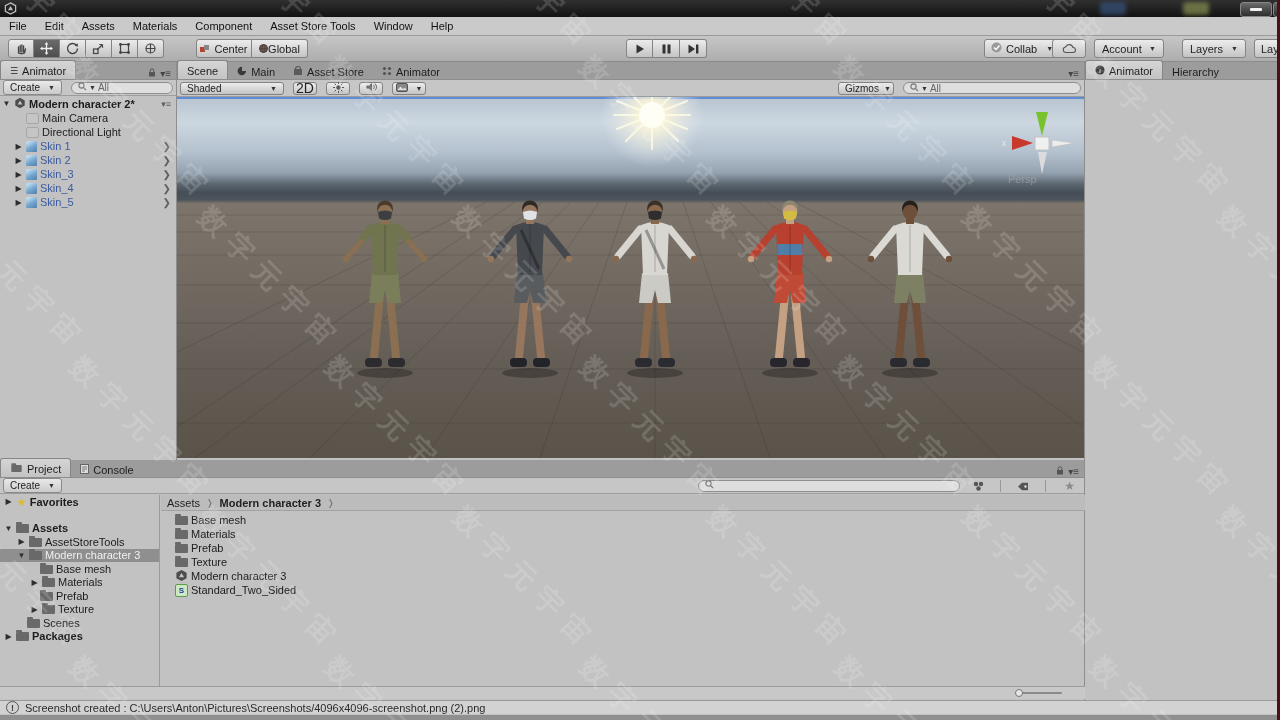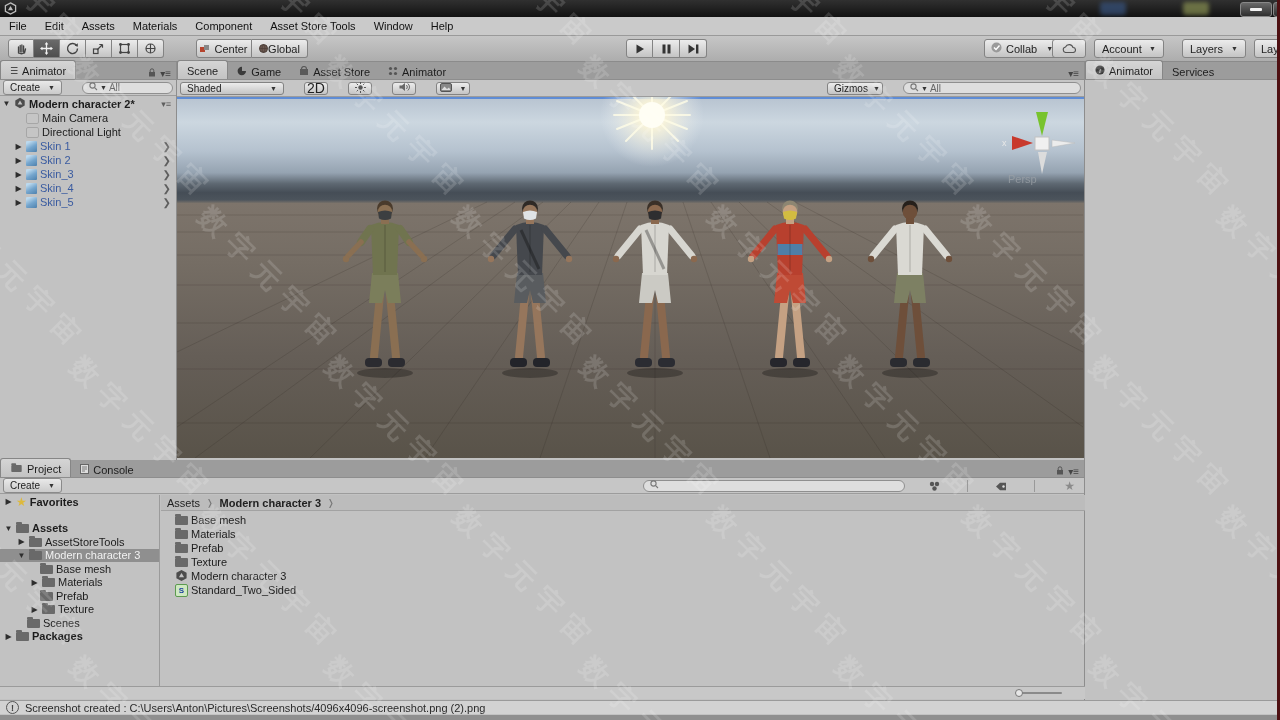--- a/index.html
+++ b/index.html
@@ -33,21 +33,21 @@
   .ddarrow{font-size:7px;color:#333;margin-left:5px}
   
   .panel{box-sizing:border-box;border-right:1px solid #8d8d8d;background:#c2c2c2}
   .ptabs{height:18px;background:#9c9c9c;border-bottom:1px solid #8d8d8d;display:flex;align-items:flex-end;
          font-size:11px;color:#1d1d1d;box-sizing:border-box}
   .tab{padding:2px 9px 1px;display:flex;align-items:center;gap:4px;cursor:default}
   .tab.active{background:linear-gradient(#d5d5d5,#c3c3c3);border:1px solid #868686;border-bottom:none;
               border-radius:3px 3px 0 0;height:15px}
   .phead-icons{margin-left:auto;display:flex;align-items:center;gap:4px;padding:0 5px;color:#444;font-size:10px}
   .subbar{height:16px;background:#c6c6c6;border-bottom:1px solid #9c9c9c;display:flex;align-items:center;
-          padding:0 3px;box-sizing:border-box;gap:20px}
+          padding:0 3px;box-sizing:border-box;gap:9px}
   .create{font-size:10px;color:#222;background:linear-gradient(#e9e9e9,#cacaca);border:1px solid #8a8a8a;
           border-radius:3px;padding:0 6px;height:13px;display:inline-flex;align-items:center;gap:3px}
   .search{background:#dedede;border:1px solid #8f8f8f;border-radius:8px;height:12px;display:flex;
           align-items:center;padding:0 6px;gap:2px;font-size:10px;color:#666;box-sizing:border-box}
   
   .row{height:14px;display:flex;align-items:center;font-size:11px;color:#1c1c1c;gap:3px;white-space:nowrap}
   .row .arr{width:9px;font-size:8px;color:#2e2e2e;text-align:center;flex:0 0 auto}
   .row .chev{margin-left:auto;margin-right:5px;color:#5e5e5e;font-size:10px}
   .row.sel{background:#8f8f8f;color:#f1f1f1}
   .blue{color:#3a5ba0}
@@ -307,21 +307,21 @@
 <div class="abs panel" style="left:177px;top:62px;width:908px;height:398px">
   <div class="ptabs">
     <div style="display:flex;align-items:flex-end">
         <div class="tab active">
        <span>Scene</span>
      </div>
         <div class="tab ">
        <span class="icn"><svg width="10" height="10" viewBox="0 0 10 10">
               <path d="M9 5 A4.2 4.2 0 1 1 5 0.8 L5 5 Z" fill="#3a3a3a"></path>
             </svg></span>
-          <span>Game</span>
+          <span>Main</span>
      </div>
         <div class="tab ">
        <span class="icn"><svg width="10" height="10" viewBox="0 0 10 10">
               <rect x="1" y="3" width="8" height="6" fill="#5a5a5a"></rect>
               <path d="M2.5 3 a2.5 2.5 0 0 1 5 0" fill="none" stroke="#5a5a5a" stroke-width="1.2"></path>
             </svg></span>
           <span>Asset Store</span>
      </div>
         <div class="tab ">
        <span class="icn"><svg width="10" height="10" viewBox="0 0 10 10">
@@ -545,21 +545,21 @@
 <div class="abs panel" style="left:1085px;top:62px;width:195px;height:398px;border-right:none">
   <div class="ptabs">
     <div class="tab active">
       <span><svg width="10" height="10" viewBox="0 0 10 10">
             <circle cx="5" cy="5" r="4.6" fill="#3c3c3c"></circle>
             <text x="5" y="7.6" font-size="7" fill="#e8e8e8" text-anchor="middle" font-family="serif" font-style="italic">i</text>
           </svg></span>
       <span>Animator</span>
     </div>
     <div class="tab">
-      <span>Services</span>
+      <span>Hierarchy</span>
     </div>
   </div>
   <div style="height:379px"></div>
 </div>
 
 <div class="abs panel" style="left:0;top:460px;width:1085px;height:240px">
   <div class="ptabs">
     <div class="tab active">
       <span><span class="icn folder" style="transform:scale(.8)"></span></span>
       <span>Project</span>

